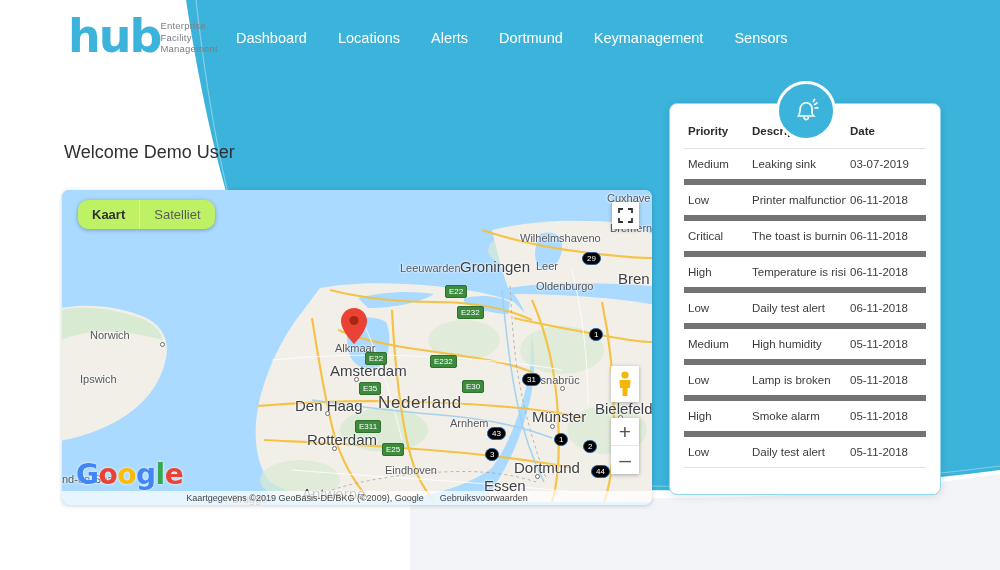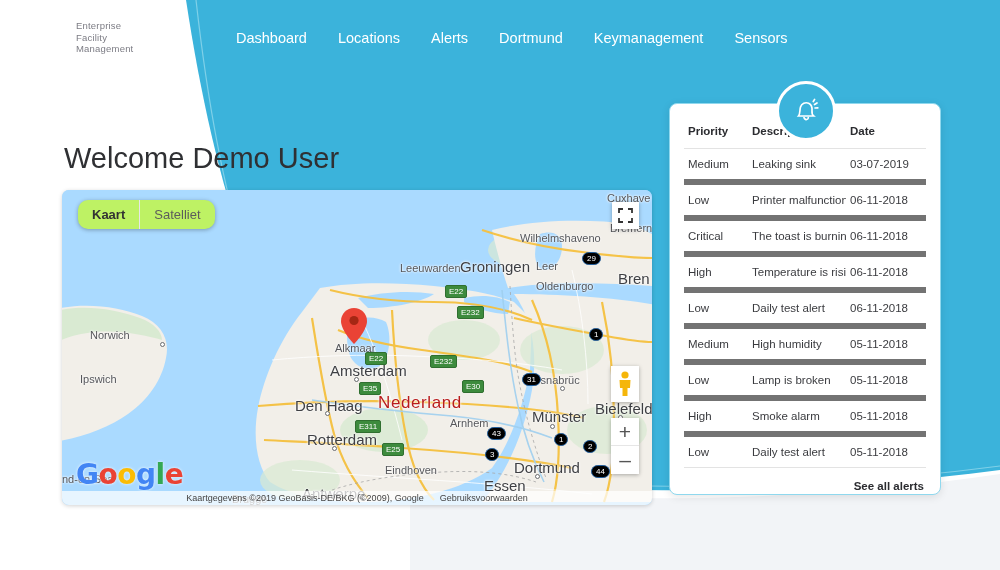--- a/index.html
+++ b/index.html
@@ -14,21 +14,21 @@
   .bg-svg { position:absolute; inset:0; width:1000px; height:570px; }
 
   
   .header { position:absolute; top:0; left:0; width:1000px; height:80px; z-index:5; }
   .logo { position:absolute; left:68px; top:14px; display:flex; align-items:flex-start; }
   .logo-mark {
     font-size:46px; font-weight:bold; color:#3BB3DB; line-height:44px;
     letter-spacing:-2px; font-family:"DejaVu Sans", sans-serif;
   }
   .logo-tag {
-    margin-left:8px; margin-top:6px; font-size:9.5px; line-height:11.5px;
+    margin-top:6px; font-size:9.5px; line-height:11.5px;
     color:#7c7c84; letter-spacing:.2px;
   }
 
   .nav { position:absolute; left:236px; top:30px; display:flex; gap:31px; }
   .nav a {
     color:#ffffff; font-size:14.5px; text-decoration:none; white-space:nowrap;
   }
 
   .user { position:absolute; right:18px; top:22px; display:flex; align-items:center; gap:10px; }
   .avatar {
@@ -36,21 +36,21 @@
     border:2px solid #ffffff; display:flex; align-items:flex-end; justify-content:center;
     overflow:hidden; flex:none;
   }
   .user-texts { display:flex; flex-direction:column; gap:1px; }
   .user-mail { color:#fff; font-size:13px; font-weight:bold; }
   .user-logout { color:#f0fbff; font-size:11.5px; text-decoration:none; }
 
   
   .welcome {
     position:absolute; left:64px; top:142px; z-index:5;
-    font-size:29px; color:#2f3033; font-weight:normal;
+    font-size:18px; color:#2f3033; font-weight:normal;
   }
 
   
   .map-card {
     position:absolute; left:62px; top:190px; width:590px; height:315px;
     border-radius:7px; overflow:hidden; background:#aadaff; z-index:6;
     box-shadow:0 1px 4px rgba(0,0,0,.18);
   }
   .map-canvas { position:absolute; inset:0; }
 
@@ -92,21 +92,21 @@
     position:absolute; left:14px; bottom:14px; z-index:4;
     font-size:28px; font-weight:bold; letter-spacing:-.5px;
     font-family:"DejaVu Sans", sans-serif;
     text-shadow:0 0 3px rgba(255,255,255,.9);
   }
   .g1{color:#4285F4}.g2{color:#EA4335}.g3{color:#FBBC05}.g4{color:#4285F4}.g5{color:#34A853}.g6{color:#EA4335}
 
   .map-label { position:absolute; font-size:11px; color:#55565a; white-space:nowrap;
                text-shadow:0 0 3px #fff,0 0 2px #fff; pointer-events:none; }
   .map-label.big { font-size:15px; color:#3e3f43; font-weight:normal; }
-  .map-label.country { font-size:17px; color:#b91c1c; letter-spacing:.6px; }
+  .map-label.country { font-size:17px; color:#404040; letter-spacing:.6px; }
   .map-dot { position:absolute; width:5px; height:5px; border-radius:50%;
              border:1.4px solid #6b6c70; background:#fff; }
   .road-badge {
     position:absolute; font-size:8px; color:#fff; background:#3d8b3d;
     border:1px solid #2f6f2f; border-radius:2px; padding:0 3px; line-height:11px;
   }
   .road-badge.blue { background:#000000; border-color:#245f9c; border-radius:8px; padding:0 4px; }
   .pin { position:absolute; z-index:3; }
 
   
@@ -144,20 +144,21 @@
 <div id="app">
 
   <svg class="bg-svg" viewBox="0 0 1000 570">
     <path d="M186,0 L1000,0 L1000,470 C880,486 760,492 640,490 C520,488 420,470 330,392 C255,326 212,170 186,0 Z" fill="#3BB3DB"></path>
     <path d="M196,0 C214,160 246,300 300,372 C360,452 470,480 610,485 C740,490 880,482 1000,466" fill="none" stroke="#7fd0e8" stroke-width="1.2"></path>
     <path d="M1000,474 C880,492 740,500 620,498 C540,496 470,488 410,472 L410,570 L1000,570 Z" fill="#f2f4f7"></path>
   </svg>
 
   <div class="header">
     <div class="logo">
+      <span class="logo-mark">hub</span>
       <span class="logo-tag">
         <span>Enterprise</span><br>
         <span>Facility</span><br>
         <span>Management</span>
       </span>
     </div>
 
     <nav class="nav">
       <a href="#">Dashboard</a>
       <a href="#">Locations</a>
@@ -379,16 +380,15 @@
             <td class="col-desc">Smoke alarm</td>
             <td class="col-date">05-11-2018</td>
           </tr>
           <tr>
             <td class="col-pri">Low</td>
             <td class="col-desc">Daily test alert</td>
             <td class="col-date">05-11-2018</td>
           </tr>
         </tbody>
     </table>
-    <a class="see-all" href="#">See all alerts</a>
   </div>
 
 </div>
 
 </body></html>

